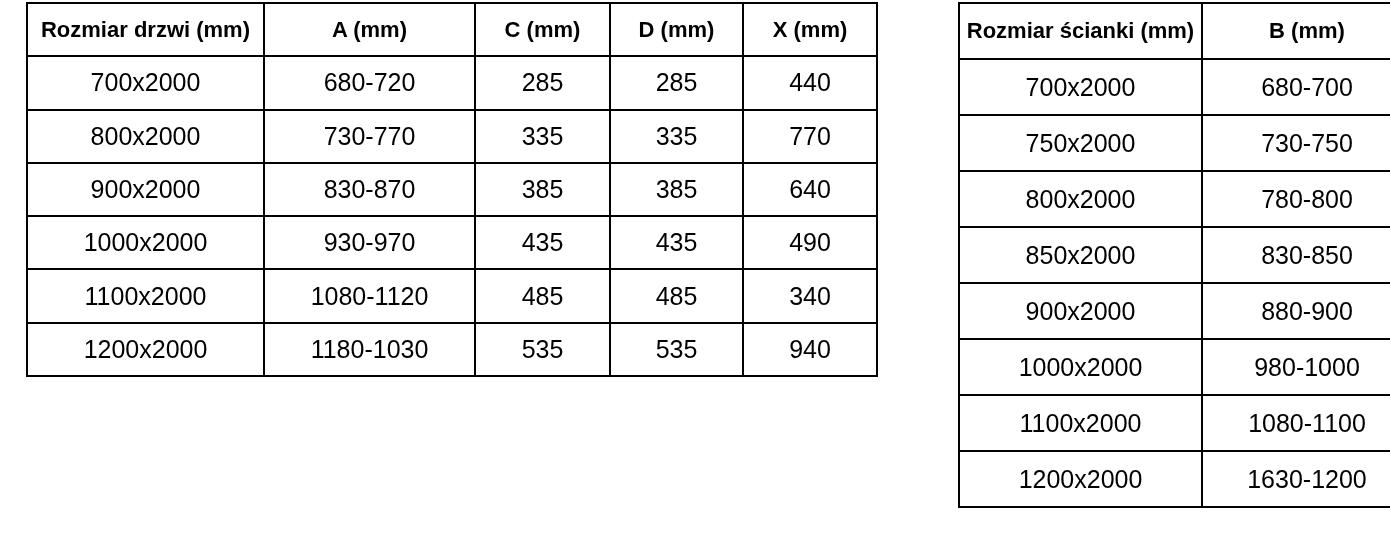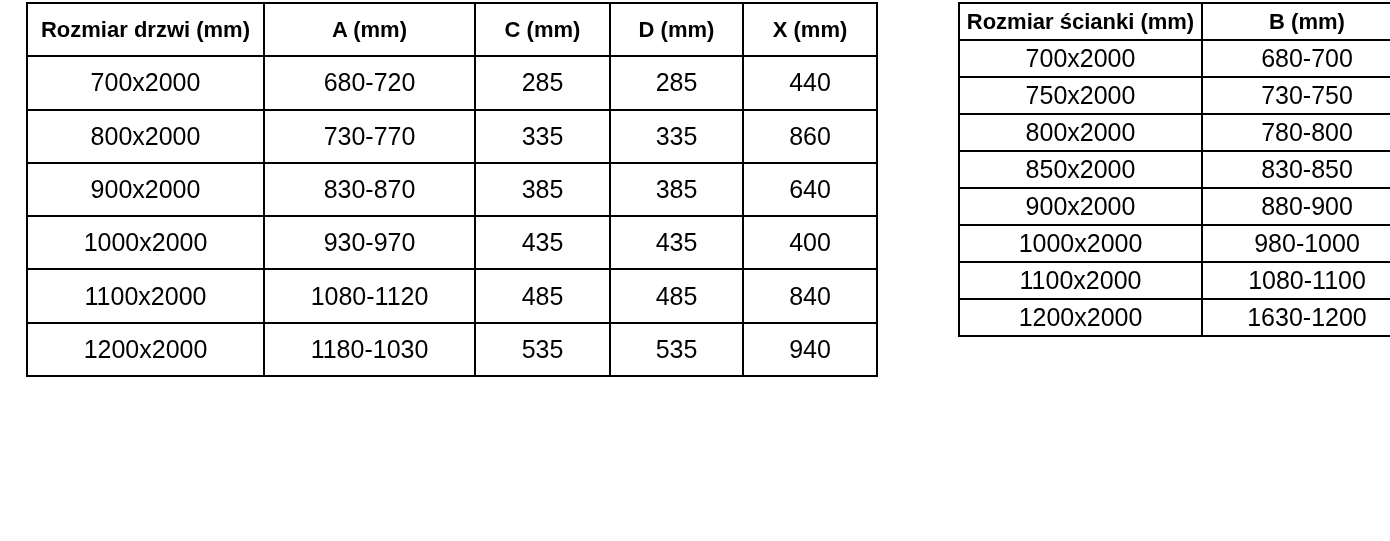--- a/index.html
+++ b/index.html
@@ -32,21 +32,21 @@
 
   table.doors { left: 2px; top: 2px; }
   table.doors th, table.doors td { height: 53.3px; }
   .doors-c0 { width: 237px; }
   .doors-c1 { width: 211px; }
   .doors-c2 { width: 135px; }
   .doors-c3 { width: 133px; }
   .doors-c4 { width: 134px; }
 
   table.walls { left: 934px; top: 2px; }
-  table.walls th, table.walls td { height: 37px; }
+  table.walls th, table.walls td { height: 56px; }
   .walls-c0 { width: 243px; }
   .walls-c1 { width: 210px; }
 </style>
 </head>
 <body>
 
 <div class="canvas">
 
   <table class="spec doors">
     <colgroup>
@@ -71,42 +71,42 @@
         <td>680-720</td>
         <td>285</td>
         <td>285</td>
         <td>440</td>
       </tr>
       <tr>
         <td>800x2000</td>
         <td>730-770</td>
         <td>335</td>
         <td>335</td>
-        <td>860</td>
+        <td>770</td>
       </tr>
       <tr>
         <td>900x2000</td>
         <td>830-870</td>
         <td>385</td>
         <td>385</td>
         <td>640</td>
       </tr>
       <tr>
         <td>1000x2000</td>
         <td>930-970</td>
         <td>435</td>
         <td>435</td>
-        <td>400</td>
+        <td>490</td>
       </tr>
       <tr>
         <td>1100x2000</td>
         <td>1080-1120</td>
         <td>485</td>
         <td>485</td>
-        <td>840</td>
+        <td>340</td>
       </tr>
       <tr>
         <td>1200x2000</td>
         <td>1180-1030</td>
         <td>535</td>
         <td>535</td>
         <td>940</td>
       </tr>
     </tbody>
   </table>

